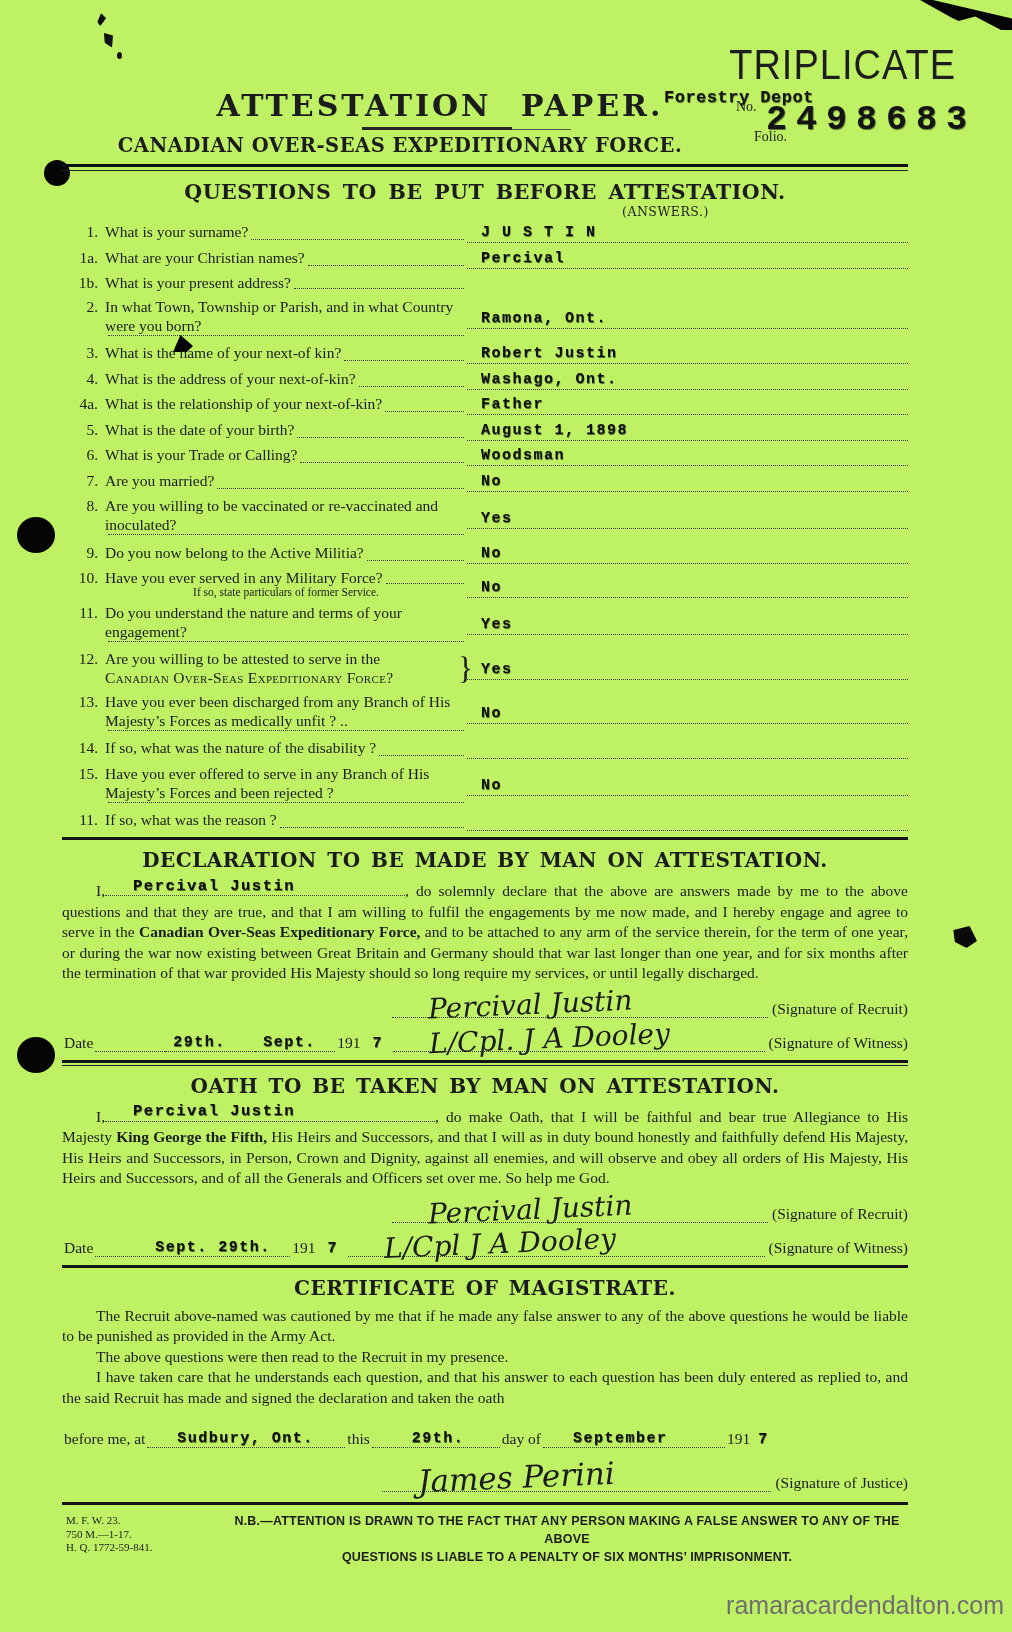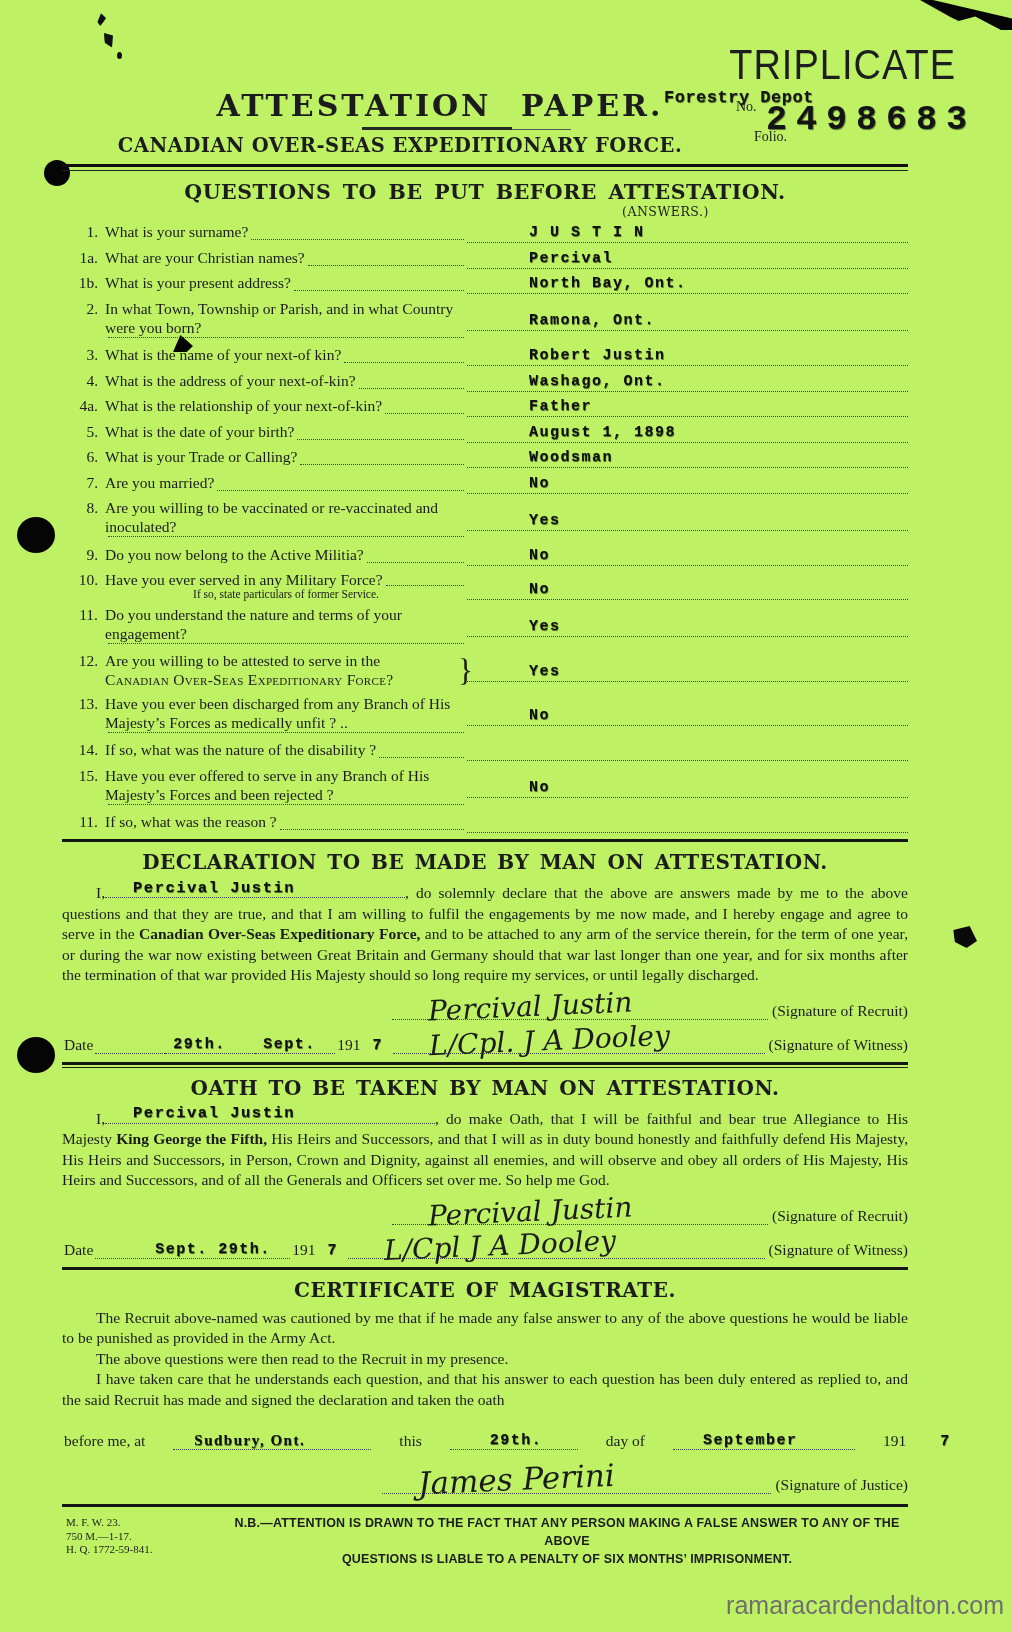--- a/index.html
+++ b/index.html
@@ -27,21 +27,21 @@
   .q-text{width:362px;flex:none;display:flex;flex-wrap:wrap;position:relative;}
   .qt{flex:0 1 auto;}
   .sc{font-variant:small-caps;letter-spacing:0.3px;}
   .leader{flex:1 1 10px;min-width:10px;border-bottom:1.6px dotted #3d3d3d;margin:0 3px 3px 3px;align-self:flex-end;}
   .q-note{width:100%;font-size:11.5px;line-height:12px;text-align:center;margin-top:-1px;}
   .brace{position:absolute;right:-6px;top:1px;font-size:32px;font-weight:normal;line-height:36px;}
   .a-cell{flex:1;border-bottom:1.6px dotted #3d3d3d;position:relative;align-self:flex-end;height:20px;}
   .a-cell.mid{align-self:center;margin-bottom:-2px;}
   .typed{font-family:"Liberation Mono",monospace;font-weight:bold;font-size:15px;letter-spacing:1.5px;
          color:#0e0e0e;text-shadow:0.5px 0.5px 0.7px rgba(10,10,10,0.6);white-space:pre;}
-  .a-cell .typed{position:absolute;left:14px;bottom:0px;margin-left:48px;}
+  .a-cell .typed{position:absolute;left:14px;bottom:0px;}
 
   
   .sec-heading{text-align:center;font-family:"DejaVu Serif",serif;font-weight:bold;font-size:20px;
                letter-spacing:0.5px;word-spacing:3px;margin:8px 0 6px 0;}
   .para{text-align:justify;font-size:15.5px;line-height:20.5px;margin:0;}
   .para .typed{font-size:15.5px;}
   .inline-dotted{display:inline-block;width:300px;border-bottom:1.6px dotted #3d3d3d;position:relative;height:17px;vertical-align:baseline;}
   .inline-dotted .typed{position:absolute;left:28px;bottom:-1px;}
   .indent{display:inline-block;width:34px;}
 
@@ -138,23 +138,20 @@
       <div class="a-cell">
           <span class="typed">Percival</span>
         </div>
     </div>
     <div class="q-row">
       <div class="q-num">1b.</div>
       <div class="q-text">
           <span class="qt">What is your present address?</span>
           <span class="leader"></span>
         </div>
-      <div class="a-cell">
-          <span class="typed">North Bay, Ont.</span>
-        </div>
     </div>
     <div class="q-row">
       <div class="q-num">2.</div>
       <div class="q-text">
           <span class="qt">In what Town, Township or Parish, and in what Country were you born?</span>
           <span class="leader"></span>
         </div>
       <div class="a-cell mid">
           <span class="typed">Ramona, Ont.</span>
         </div>
@@ -368,24 +365,24 @@
       <span class="sig-label">(Signature of Witness)</span>
     </div>
 
     <div class="rule-heavy" style="margin-top:8px;"></div>
 
     <div class="sec-heading">CERTIFICATE OF MAGISTRATE.</div>
     <p class="para" style="text-indent:34px;">The Recruit above-named was cautioned by me that if he made any false answer to any of the above questions he would be liable to be punished as provided in the Army Act.</p>
     <p class="para" style="text-indent:34px;">The above questions were then read to the Recruit in my presence.</p>
     <p class="para" style="text-indent:34px;">I have taken care that he understands each question, and that his answer to each question has been duly entered as replied to, and the said Recruit has made and signed the declaration and taken the oath</p>
 
-    <div class="date-row" style="margin-top:14px;gap:26px;">
+    <div class="date-row" style="margin-top:14px;">
       <span class="plain">before me, at</span>
       <span class="dotfill" style="width:198px;">
-          <span class="typed" style="left:21px;font-family:Liberation Serif, serif;">Sudbury, Ont.</span>
+          <span class="typed" style="left:30px;">Sudbury, Ont.</span>
         </span>
       <span class="plain">this</span>
       <span class="dotfill" style="width:128px;">
           <span class="typed" style="left:40px;">29th.</span>
         </span>
       <span class="plain">day of</span>
       <span class="dotfill" style="width:182px;">
           <span class="typed" style="left:30px;">September</span>
         </span>
       <span class="plain">191</span>

